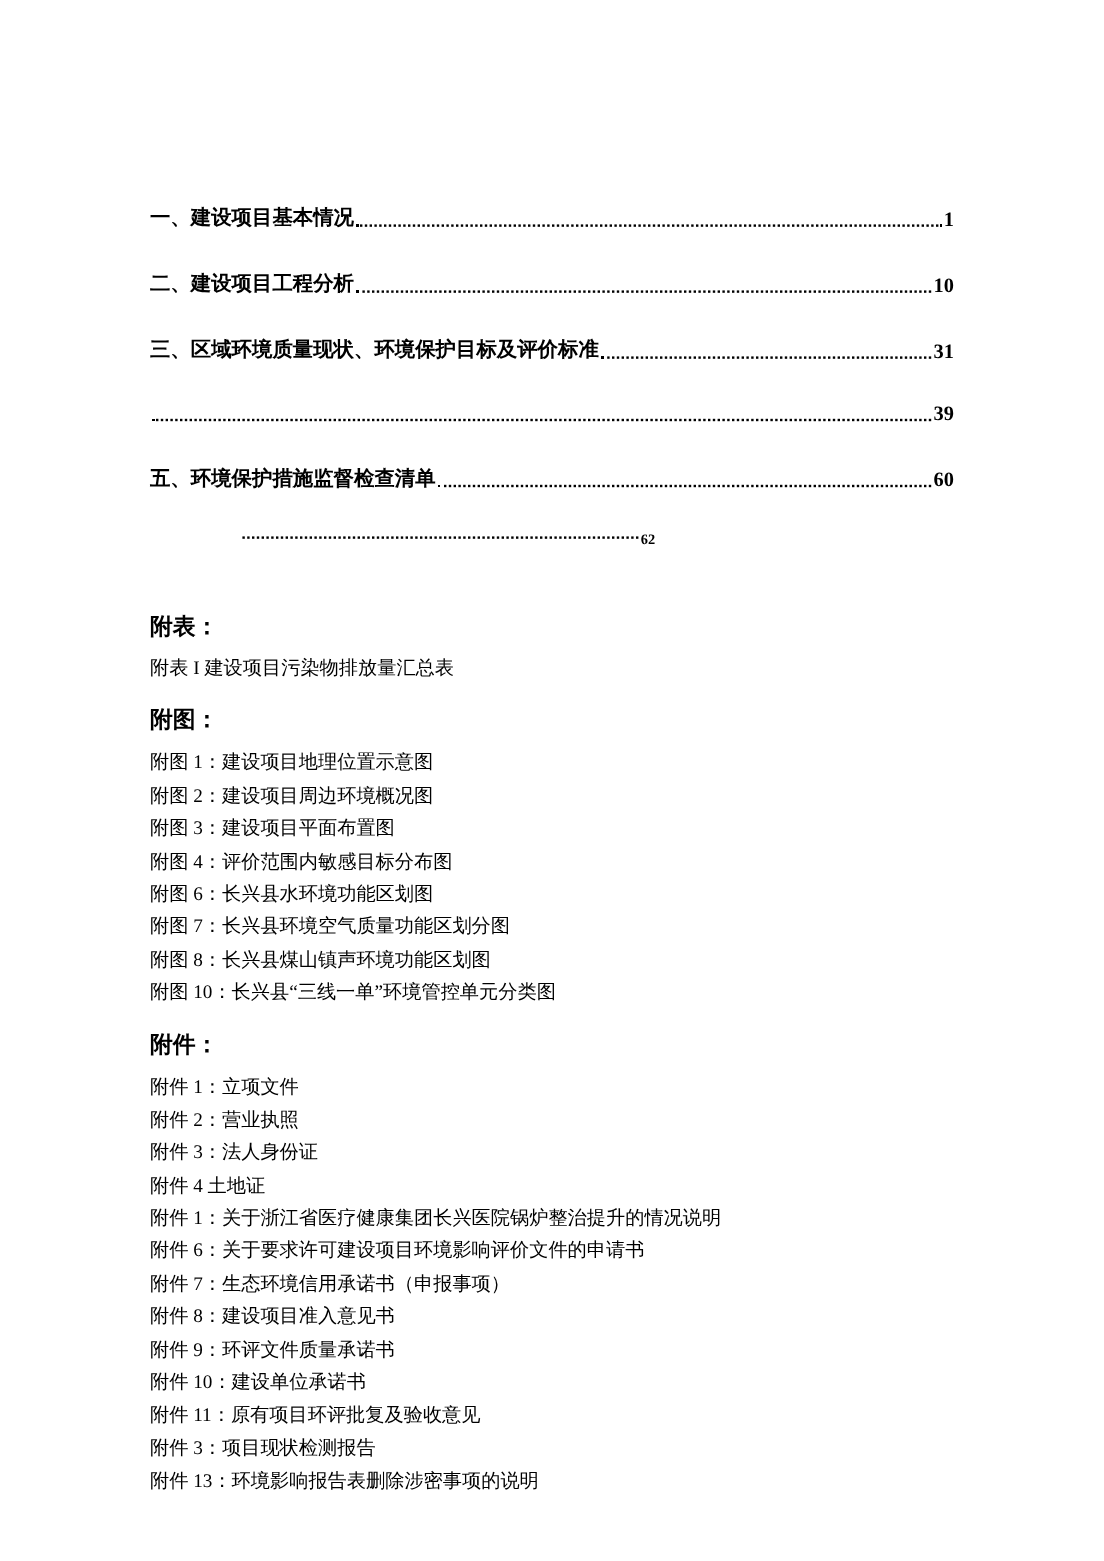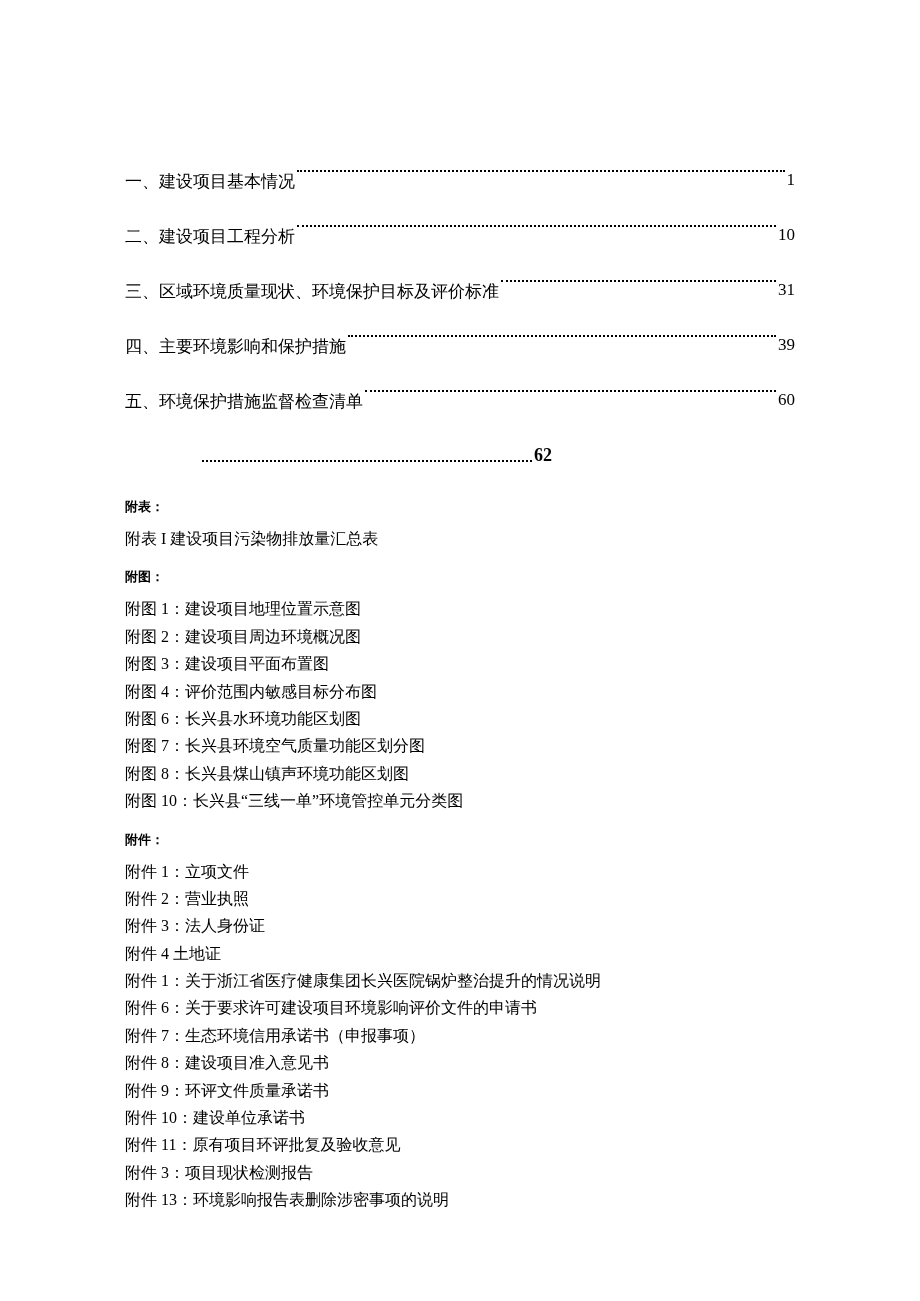--- a/index.html
+++ b/index.html
@@ -13,52 +13,52 @@
       width: 920px;
       height: 1301px;
       padding: 170px 125px 60px 125px;
       color: #000000;
     }
     .toc-section {
       margin-bottom: 30px;
     }
     .toc-item {
       display: flex;
-      align-items: flex-start;
+      align-items: flex-end;
       font-size: 17px;
-      font-weight: normal;
+      font-weight: bold;
       margin-bottom: 32px;
       white-space: nowrap;
     }
     .toc-title {
       flex-shrink: 0;
     }
     .toc-dots {
       flex: 1;
       border-bottom: 2px dotted #000;
       margin: 0 2px 4px 2px;
       min-width: 20px;
       height: 1px;
     }
     .toc-page {
       flex-shrink: 0;
     }
     .toc-orphan {
       display: flex;
-      align-items: flex-end;
-      font-size: 18px;
+      align-items: center;
+      font-size: 12px;
       font-weight: bold;
       margin-left: 75px;
-      margin-bottom: 32px;
+      margin-bottom: 52px;
     }
     .toc-orphan .toc-dots {
       flex: 0 0 330px;
     }
     .section-heading {
-      font-size: 13px;
+      font-size: 19px;
       font-weight: bold;
       margin-top: 4px;
       margin-bottom: 10px;
     }
     .list-item {
       font-size: 16px;
       font-weight: normal;
       line-height: 1.65;
       margin-bottom: 1px;
     }
@@ -85,21 +85,20 @@
     <span class="toc-title">二、建设项目工程分析</span>
     <span class="toc-dots"></span>
     <span class="toc-page">10</span>
   </div>
   <div class="toc-item">
     <span class="toc-title">三、区域环境质量现状、环境保护目标及评价标准</span>
     <span class="toc-dots"></span>
     <span class="toc-page">31</span>
   </div>
   <div class="toc-item">
-    <span class="toc-title">四、主要环境影响和保护措施</span>
     <span class="toc-dots"></span>
     <span class="toc-page">39</span>
   </div>
   <div class="toc-item">
     <span class="toc-title">五、环境保护措施监督检查清单</span>
     <span class="toc-dots"></span>
     <span class="toc-page">60</span>
   </div>
   <div class="toc-orphan">
     <span class="toc-dots"></span>

